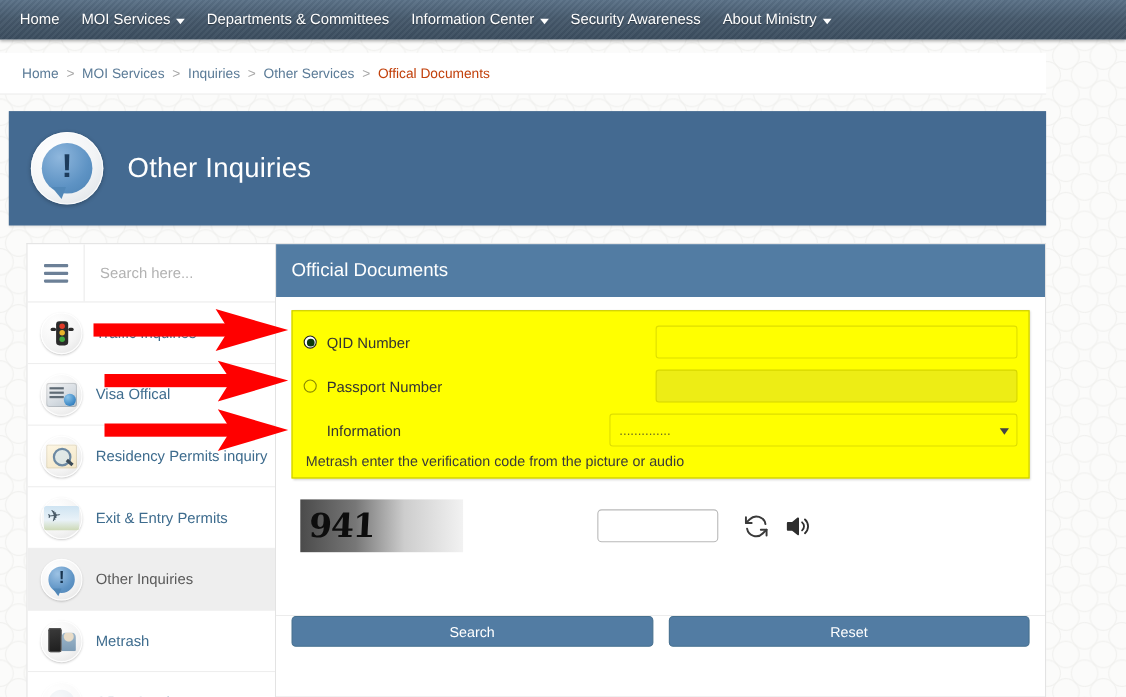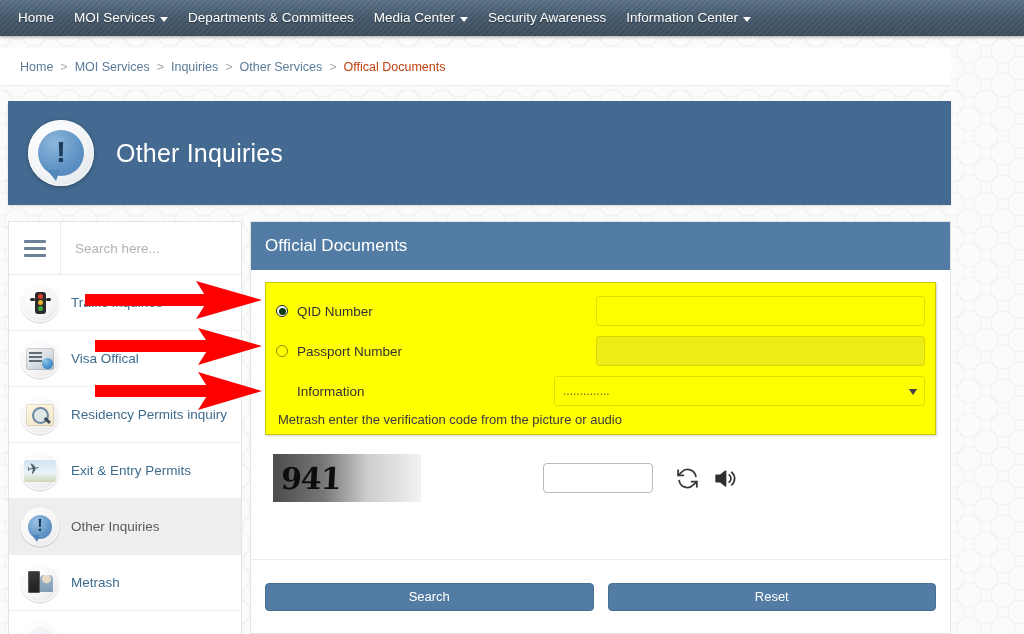--- a/index.html
+++ b/index.html
@@ -132,21 +132,21 @@
   .banner-title {
     color: #ffffff;
     font-size: 25px;
     margin-left: 22px;
     letter-spacing: 0.2px;
   }
 
   
   .sidebar {
     position: absolute;
-    top: 221px; left: 8px;
+    top: 221px; left: 24px;
     width: 234px;
     height: 413px;
     background: #ffffff;
     border: 1px solid #e3e3e3;
     border-bottom: none;
     z-index: 10;
     overflow: hidden;
   }
   .side-search {
     height: 53px;
@@ -508,21 +508,21 @@
     cursor: pointer;
     display: flex; align-items: center;
   }
 
   
   .panel-foot {
     background: #ffffff;
     border-top: 1px solid #ececec;
     height: 74px;
     display: flex;
-    align-items: center;
+    align-items: flex-start;
     padding: 0 14px;
     gap: 14px;
   }
   .btn {
     flex: 1;
     height: 28px;
     background: #527ca3;
     border: 1px solid #46708f;
     border-radius: 4px;
     color: #ffffff;
@@ -549,28 +549,28 @@
     <span>Home</span>
   </div>
   <div class="nav-item">
     <span>MOI Services</span>
     <span class="caret"></span>
   </div>
   <div class="nav-item">
     <span>Departments &amp; Committees</span>
   </div>
   <div class="nav-item">
-    <span>Media Center</span>
+    <span>Information Center</span>
     <span class="caret"></span>
   </div>
   <div class="nav-item">
     <span>Security Awareness</span>
   </div>
   <div class="nav-item">
-    <span>Information Center</span>
+    <span>About Ministry</span>
     <span class="caret"></span>
   </div>
 </div>
 
 <div class="crumbbar">
   <span class="crumb">Home</span>
   <span class="crumb-sep">&gt;</span>
   <span class="crumb">MOI Services</span>
   <span class="crumb-sep">&gt;</span>
   <span class="crumb">Inquiries</span>

